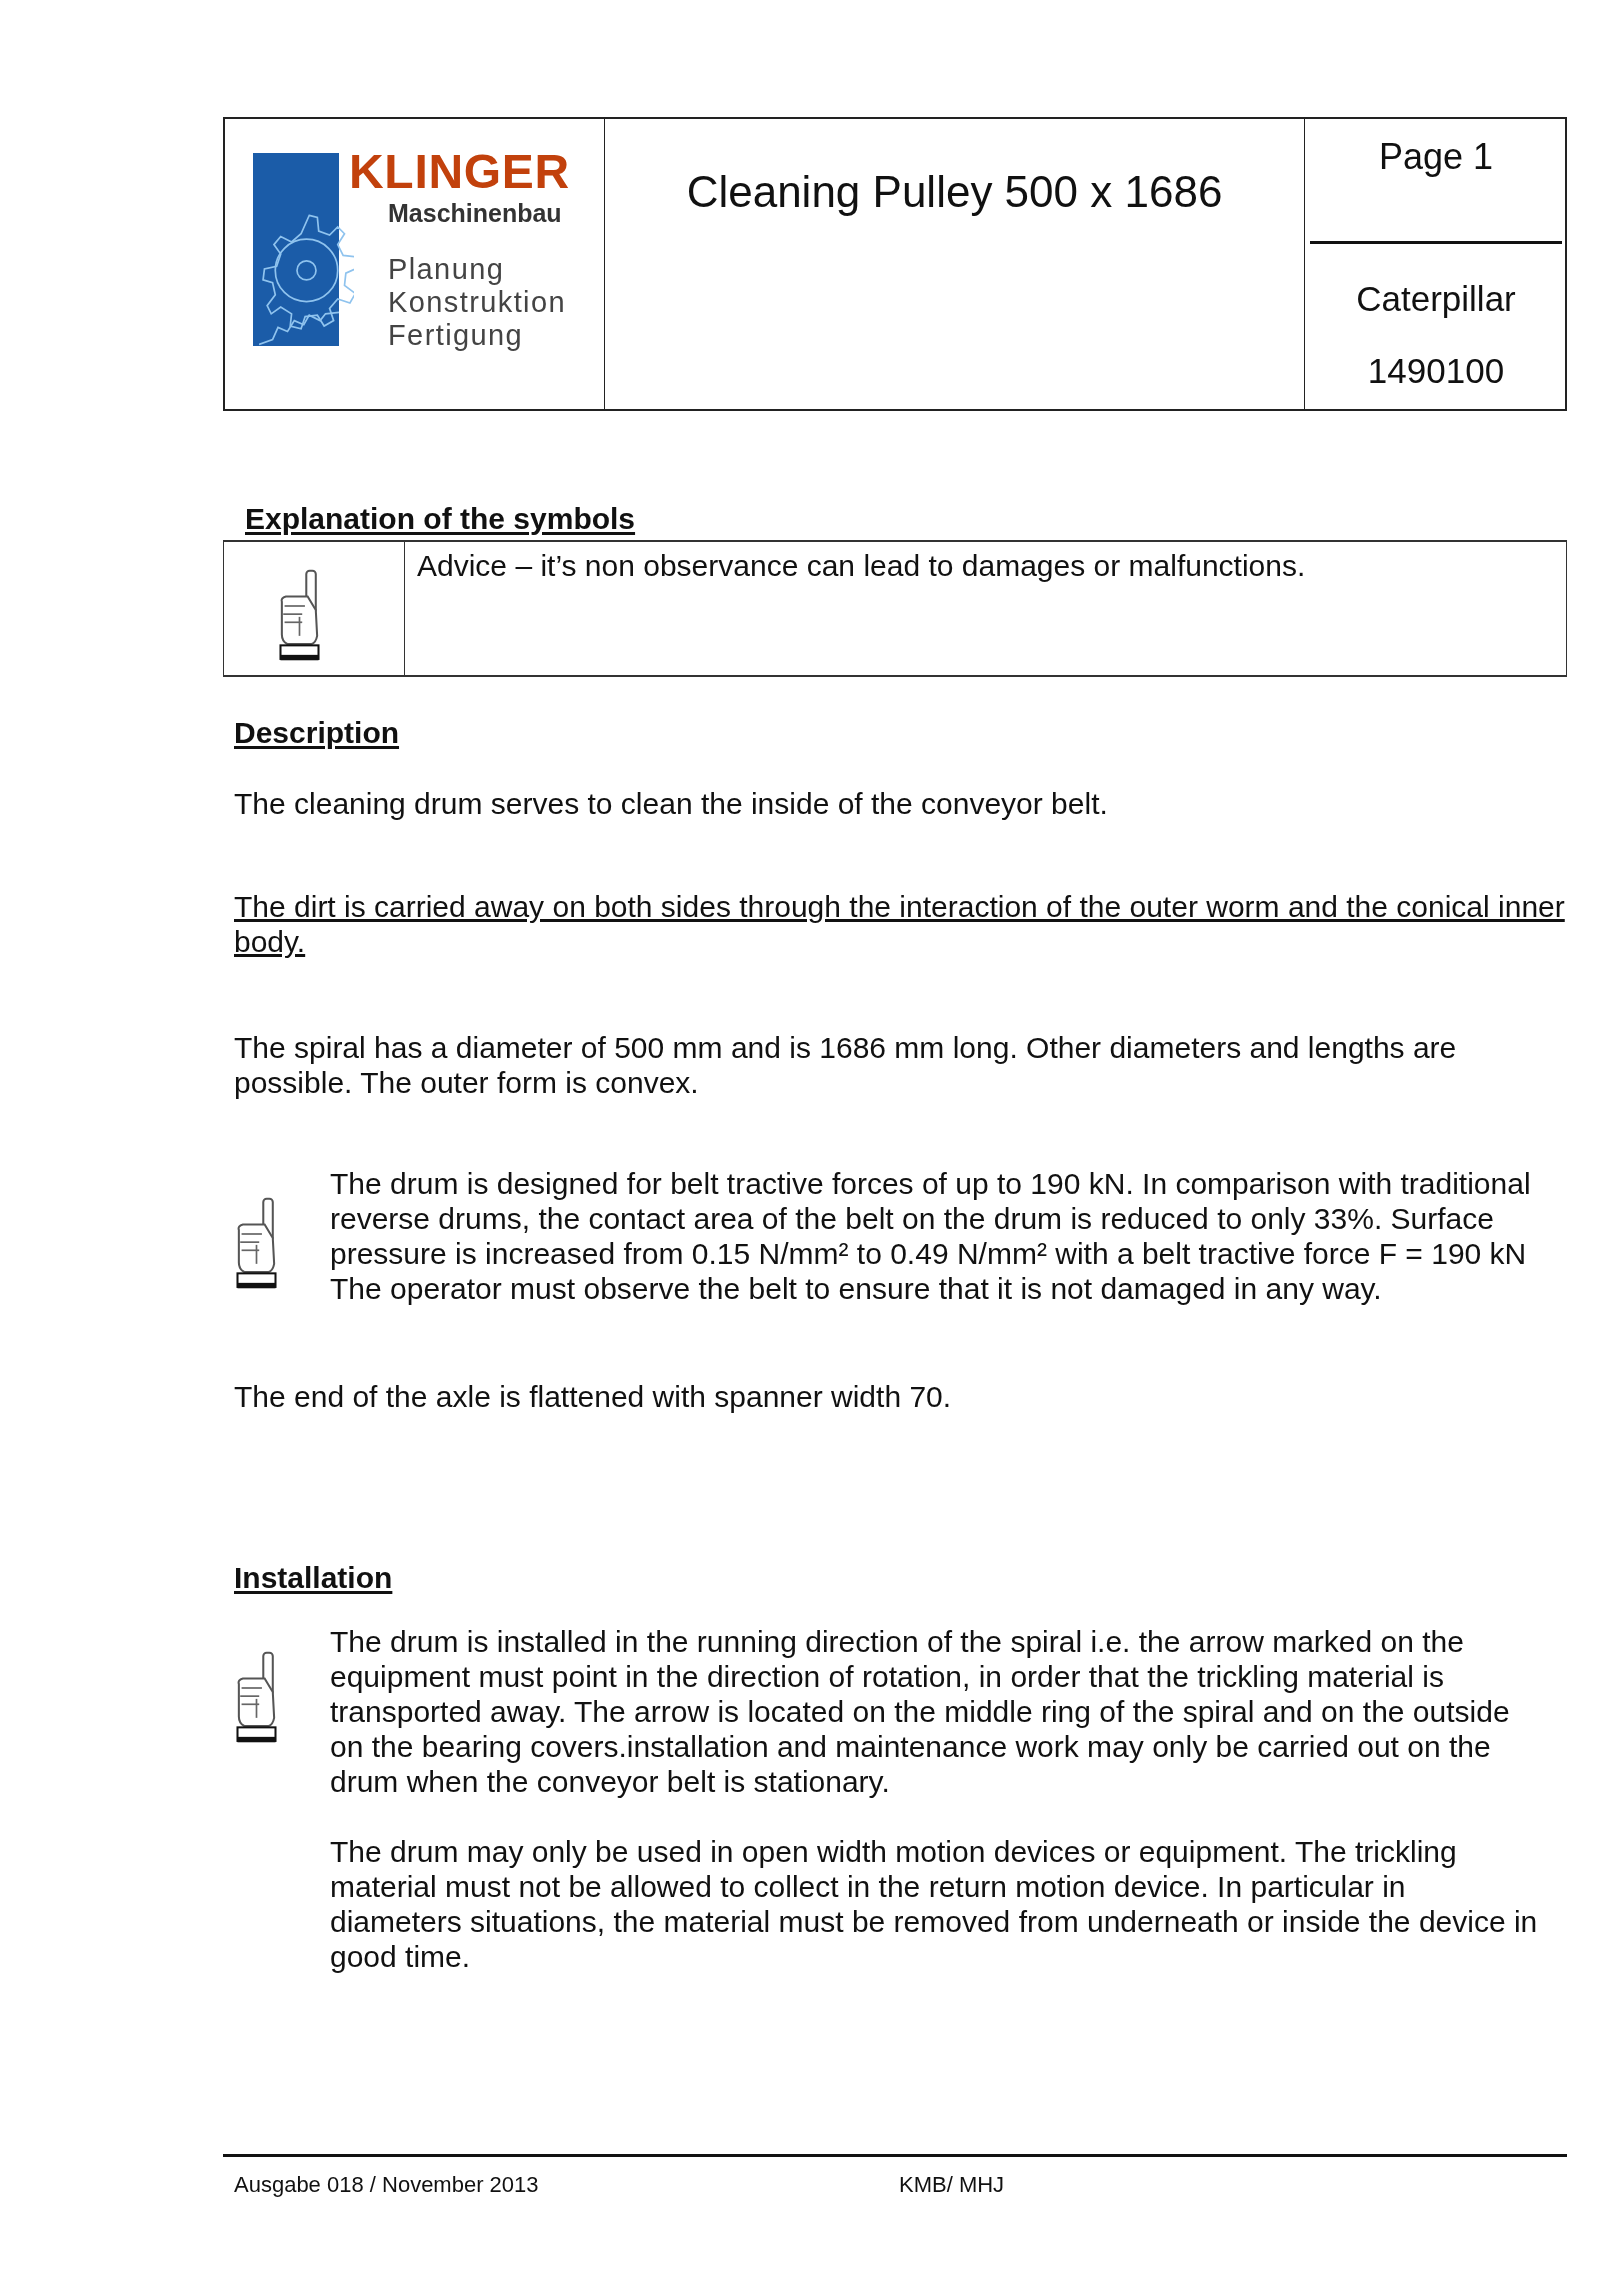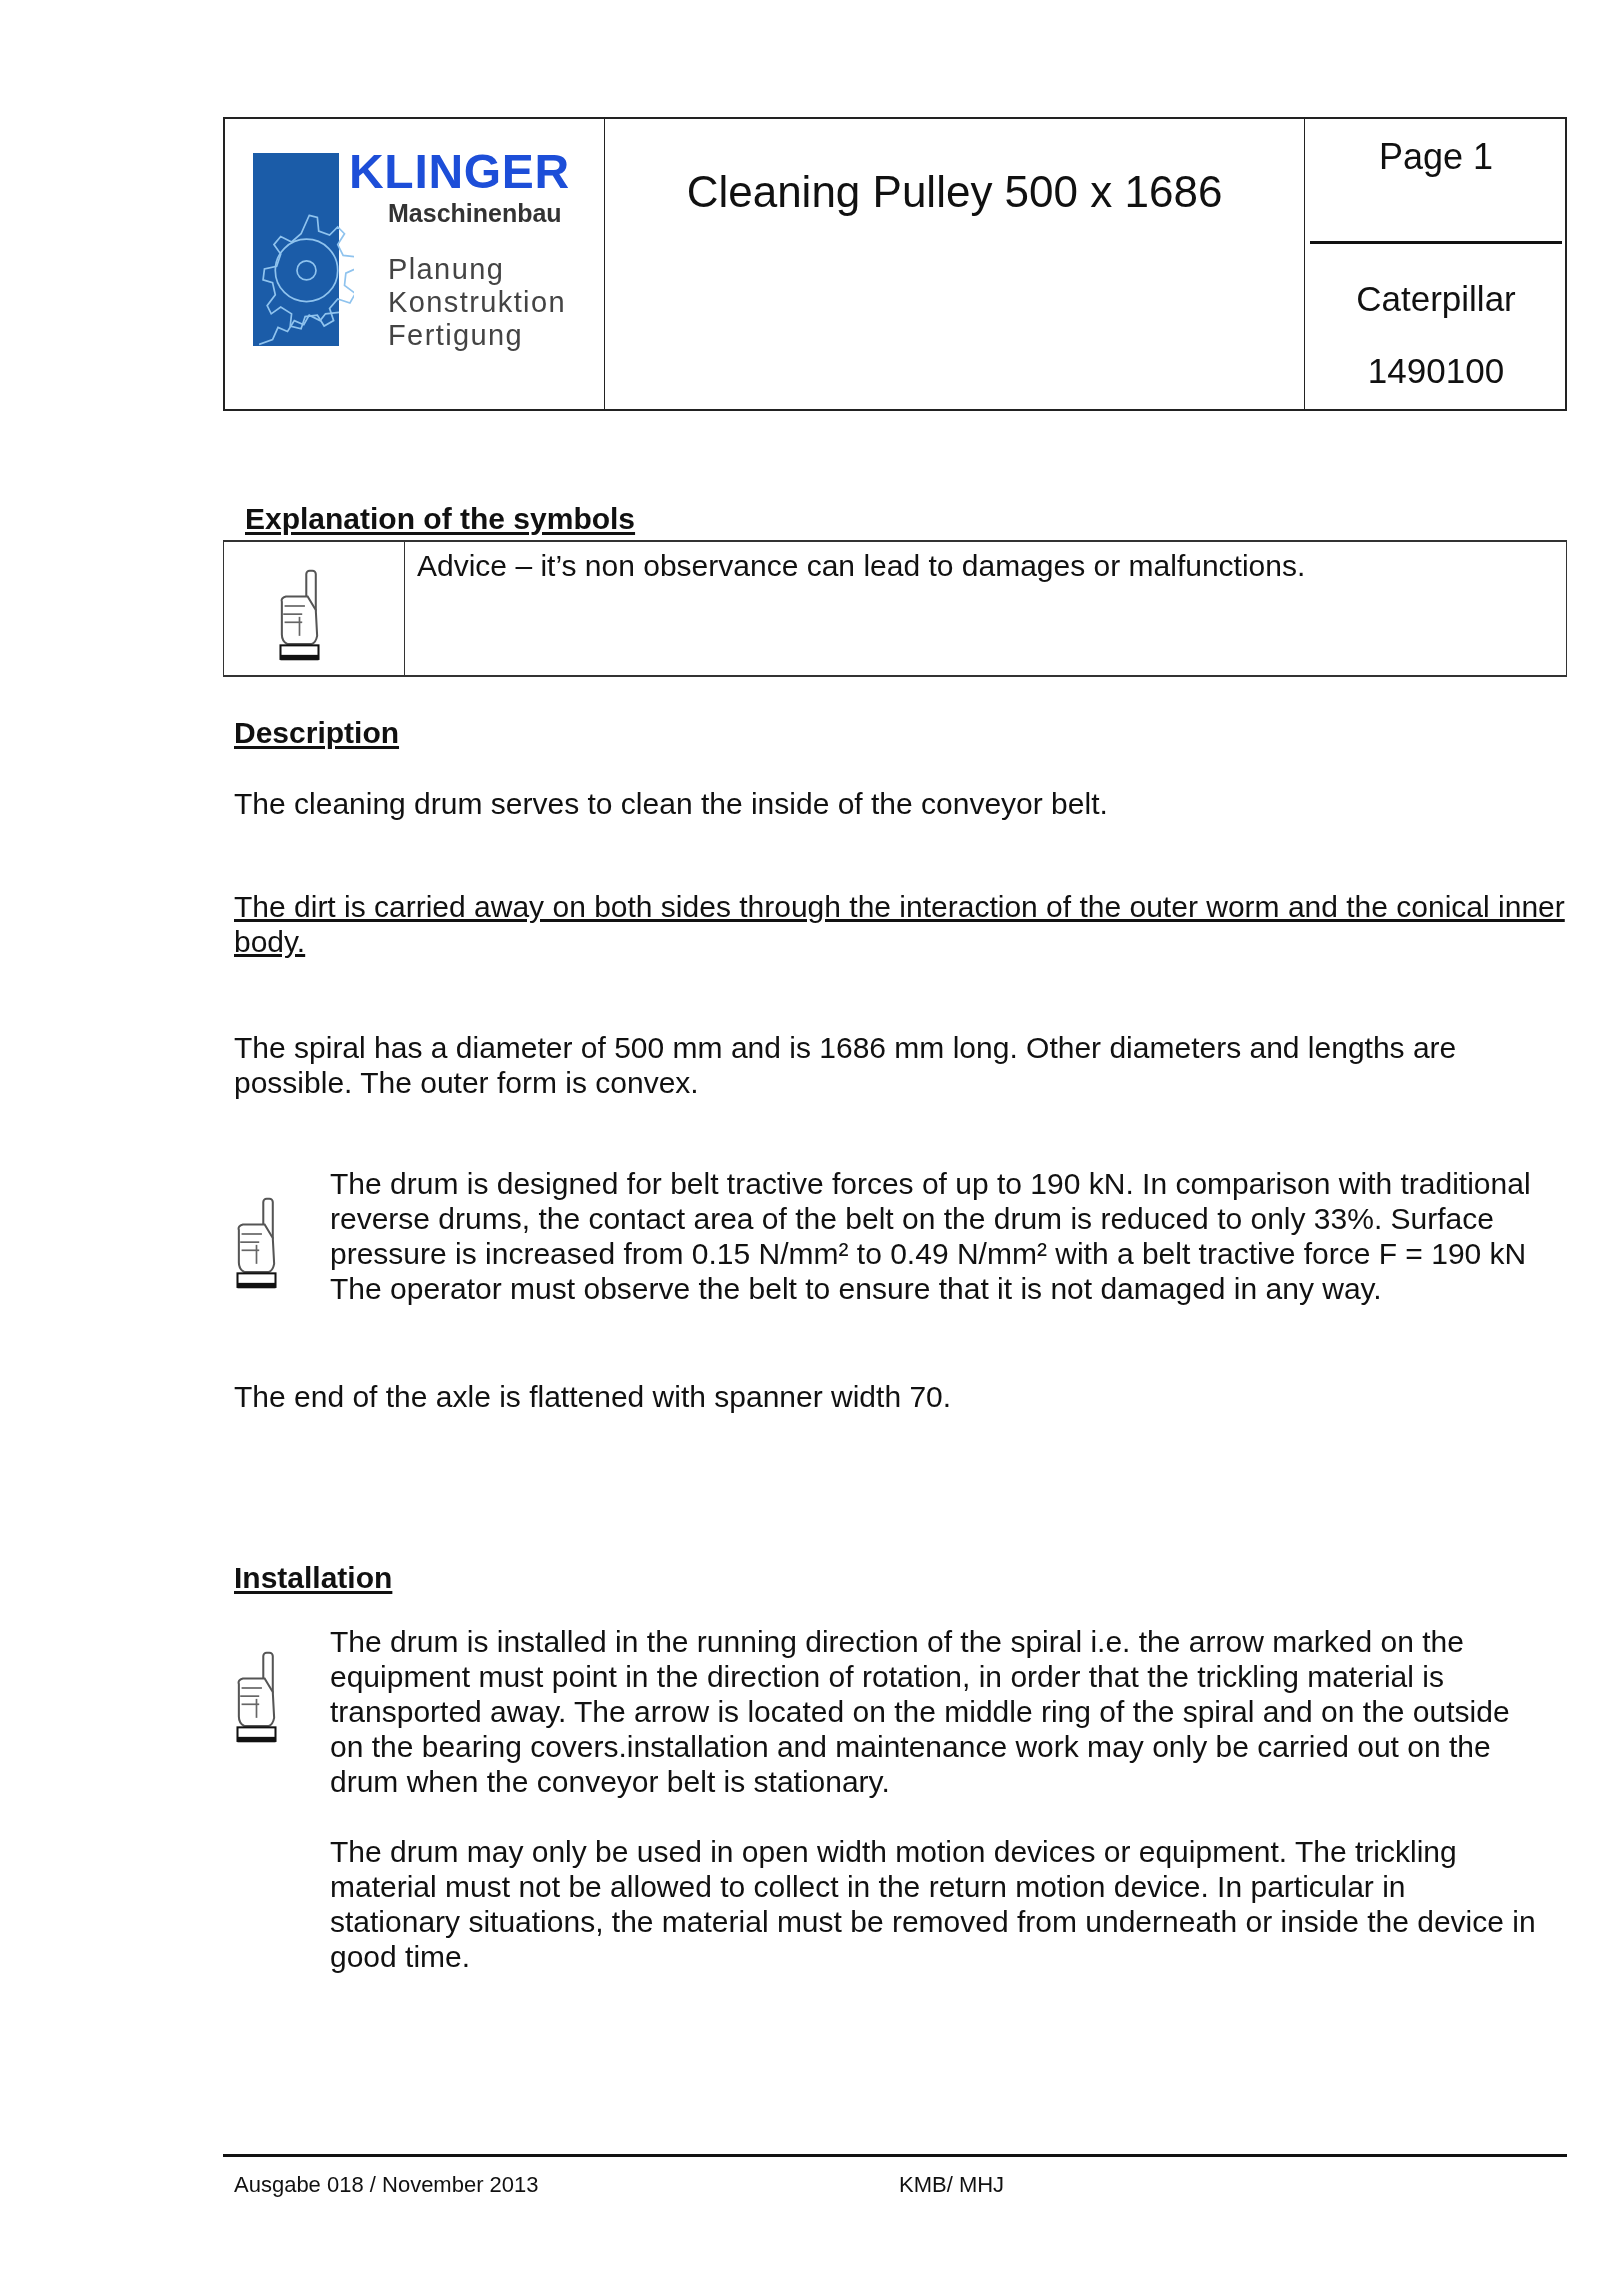--- a/index.html
+++ b/index.html
@@ -13,21 +13,21 @@
   .hdr-div2 { left: 1304px; top: 117px; width: 1.4px; height: 294px; background: #222; }
   .hdr-rule { left: 1310px; top: 241px; width: 252px; height: 3.4px; background: #111; }
   .title { left: 605px; top: 164px; width: 699px; text-align: center; font-size: 44px; line-height: 55px; }
   .page-no { left: 1305px; top: 133px; width: 262px; text-align: center; font-size: 36px; line-height: 48px; }
   .customer { left: 1305px; top: 275px; width: 262px; text-align: center; font-size: 35px; line-height: 48px; }
   .partno { left: 1305px; top: 347px; width: 262px; text-align: center; font-size: 35px; line-height: 48px; }
 
   
   .logo-blue { left: 253px; top: 153px; width: 86px; height: 193px; background: #1b5ca8; }
   .logo-gear { left: 259px; top: 198px; width: 95px; height: 157px; }
-  .logo-klinger { left: 349px; top: 144px; font-size: 48px; font-weight: bold; color: #1d4ed8; letter-spacing: 0.7px; line-height: 55px; }
+  .logo-klinger { left: 349px; top: 144px; font-size: 48px; font-weight: bold; color: #c2410c; letter-spacing: 0.7px; line-height: 55px; }
   .logo-masch { left: 388px; top: 198px; font-size: 25px; font-weight: bold; color: #333; line-height: 31px; }
   .logo-sub { left: 388px; top: 253px; font-size: 29px; color: #444; line-height: 33px; letter-spacing: 1.4px; }
 
   
   .h { font-size: 30px; font-weight: bold; text-decoration: underline; text-underline-offset: 3.4px; text-decoration-thickness: 2.7px; line-height: 35px; }
 
   
   .sym { left: 223px; top: 540px; width: 1344px; height: 137px; border: 1.4px solid #333; border-top-width: 2px; border-bottom-width: 2px; box-sizing: border-box; }
   .sym-div { left: 404px; top: 540px; width: 1.4px; height: 137px; background: #333; }
   .sym-text { left: 417px; top: 548px; font-size: 30px; line-height: 35px; }
@@ -137,20 +137,20 @@
   <div>The drum is installed in the running direction of the spiral i.e. the arrow marked on the</div>
   <div>equipment must point in the direction of rotation, in order that the trickling material is</div>
   <div>transported away. The arrow is located on the middle ring of the spiral and on the outside</div>
   <div>on the bearing covers.installation and maintenance work may only be carried out on the</div>
   <div>drum when the conveyor belt is stationary.</div>
 </div>
 
 <div class="abs p indent" style="top:1834px;">
   <div>The drum may only be used in open width motion devices or equipment. The trickling</div>
   <div>material must not be allowed to collect in the return motion device. In particular in</div>
-  <div>stationary situations, the material must be removed from underneath or inside the device in</div>
+  <div>diameters situations, the material must be removed from underneath or inside the device in</div>
   <div>good time.</div>
 </div>
 
 <div class="abs footer-rule"></div>
 <div class="abs foot" style="left:234px;">Ausgabe 018 / November 2013</div>
 <div class="abs foot" style="left:899px;">KMB/ MHJ</div>
 
 
 </body></html>

